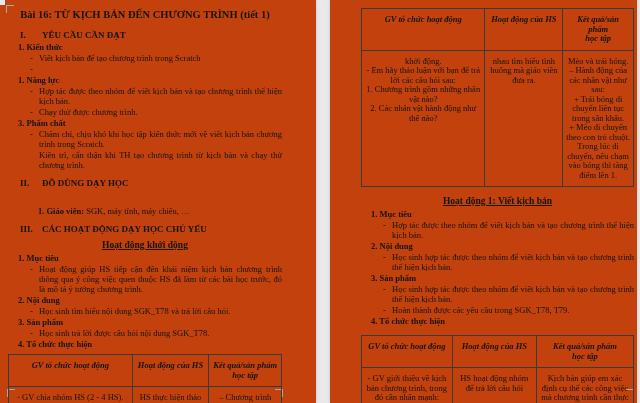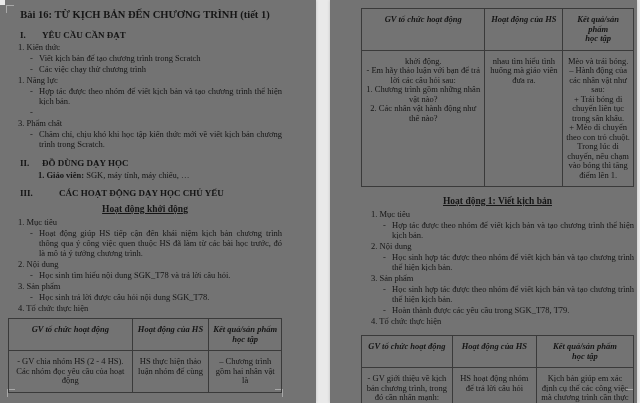--- a/index.html
+++ b/index.html
@@ -3,38 +3,38 @@
 <meta charset="utf-8">
 <style>
   html,body{margin:0;padding:0;}
   body{
     width:640px;height:403px;position:relative;overflow:hidden;
     background:#e9e9e9;
     font-family:"Liberation Serif","DejaVu Serif",serif;
     color:#151515;
   }
   .page{
-    position:absolute;top:0;height:403px;background:#737373;
+    position:absolute;top:0;height:403px;background:#c2410c;
     box-shadow:0 0 3px rgba(0,0,0,.18);
     overflow:hidden;
   }
   #page-left{left:0;width:316px;}
   #page-right{left:330px;width:307px;}
   .content{position:absolute;font-size:8.5px;line-height:10px;}
   #page-left .content{left:8px;top:6px;width:274px;}
   #page-right .content{left:31px;top:8px;width:273px;}
 
   .title{font-size:10.5px;font-weight:bold;text-align:center;margin:2px 0 9px 0;line-height:13px;}
   .sec{display:flex;font-weight:bold;font-size:9px;line-height:11px;margin:4px 0 0 0;padding-left:12px;}
   .sec .num{width:22px;flex:none;}
-  .sub{font-weight:normal;padding-left:10px;margin:1px 0 0 0;}
+  .sub{font-weight:bold;padding-left:10px;margin:1px 0 0 0;}
   .li{display:flex;padding-left:22px;margin:1px 0 0 0;}
   .li .dash{width:9px;flex:none;}
   .li .tx{flex:1;text-align:justify;}
-  .numli{padding-left:30px;margin:1px 0 0 0;}
+  .numli{padding-left:30px;margin:17px 0 0 0;}
   .center-h{text-align:center;font-weight:bold;font-size:9.5px;line-height:11px;margin:5px 0 2px 0;text-decoration:underline;}
 
   table{border-collapse:collapse;width:100%;font-size:8.5px;table-layout:fixed;}
   td,th{border:1px solid #3a3a3a;vertical-align:top;padding:6px 3px;line-height:9.5px;text-align:center;}
   th{font-weight:bold;font-style:italic;white-space:pre-line;}
   td{white-space:pre-line;margin-top:20px;}
   .tbl{margin-top:5px;}
   #page-right .tbl-top{margin-top:0;}
   .tbl-bottom{margin-top:9px;}
 
@@ -61,49 +61,50 @@
       <span class="num">I.</span>
       <span>YÊU CẦU CẦN ĐẠT</span>
     </div>
     <div class="sub">1. Kiến thức</div>
     <div class="li">
       <span class="dash">-</span>
       <span class="tx">Viết kịch bản để tạo chương trình trong Scratch</span>
     </div>
     <div class="li">
       <span class="dash">-</span>
-      <span class="tx">Các việc chạy thử chương trình</span>
     </div>
     <div class="sub">1. Năng lực</div>
     <div class="li">
       <span class="dash">-</span>
       <span class="tx">Hợp tác được theo nhóm để viết kịch bản và tạo chương trình thể hiện kịch bản.</span>
     </div>
     <div class="li">
       <span class="dash">-</span>
+      <span class="tx">Chạy thử được chương trình.</span>
     </div>
     <div class="sub">3. Phẩm chất</div>
     <div class="li">
       <span class="dash">-</span>
       <span class="tx">Chăm chỉ, chịu khó khi học tập kiến thức mới về viết kịch bản chương trình trong Scratch.</span>
     </div>
     <div class="li">
       <span class="dash"></span>
+      <span class="tx">Kiên trì, cẩn thận khi TH tạo chương trình từ kịch bản và chạy thử chương trình.</span>
     </div>
 
     <div class="sec" style="margin-top:8px;">
       <span class="num">II.</span>
       <span>ĐỒ DÙNG DẠY HỌC</span>
     </div>
     <div class="numli">
       <b>1. Giáo viên:</b>
       <span>SGK, máy tính, máy chiếu, …</span>
     </div>
 
-    <div class="sec" style="margin-top:8px;gap:17px;">
+    <div class="sec" style="margin-top:8px;">
       <span class="num">III.</span>
       <span>CÁC HOẠT ĐỘNG DẠY HỌC CHỦ YẾU</span>
     </div>
 
     <div class="center-h">Hoạt động khởi động</div>
     <div class="sub">1. Mục tiêu</div>
     <div class="li">
       <span class="dash">-</span>
       <span class="tx">Hoạt động giúp HS tiếp cận đến khái niệm kịch bản chương trình thông qua ý công việc quen thuộc HS đã làm từ các bài học trước, đó là mô tả ý tưởng chương trình.</span>
     </div>

